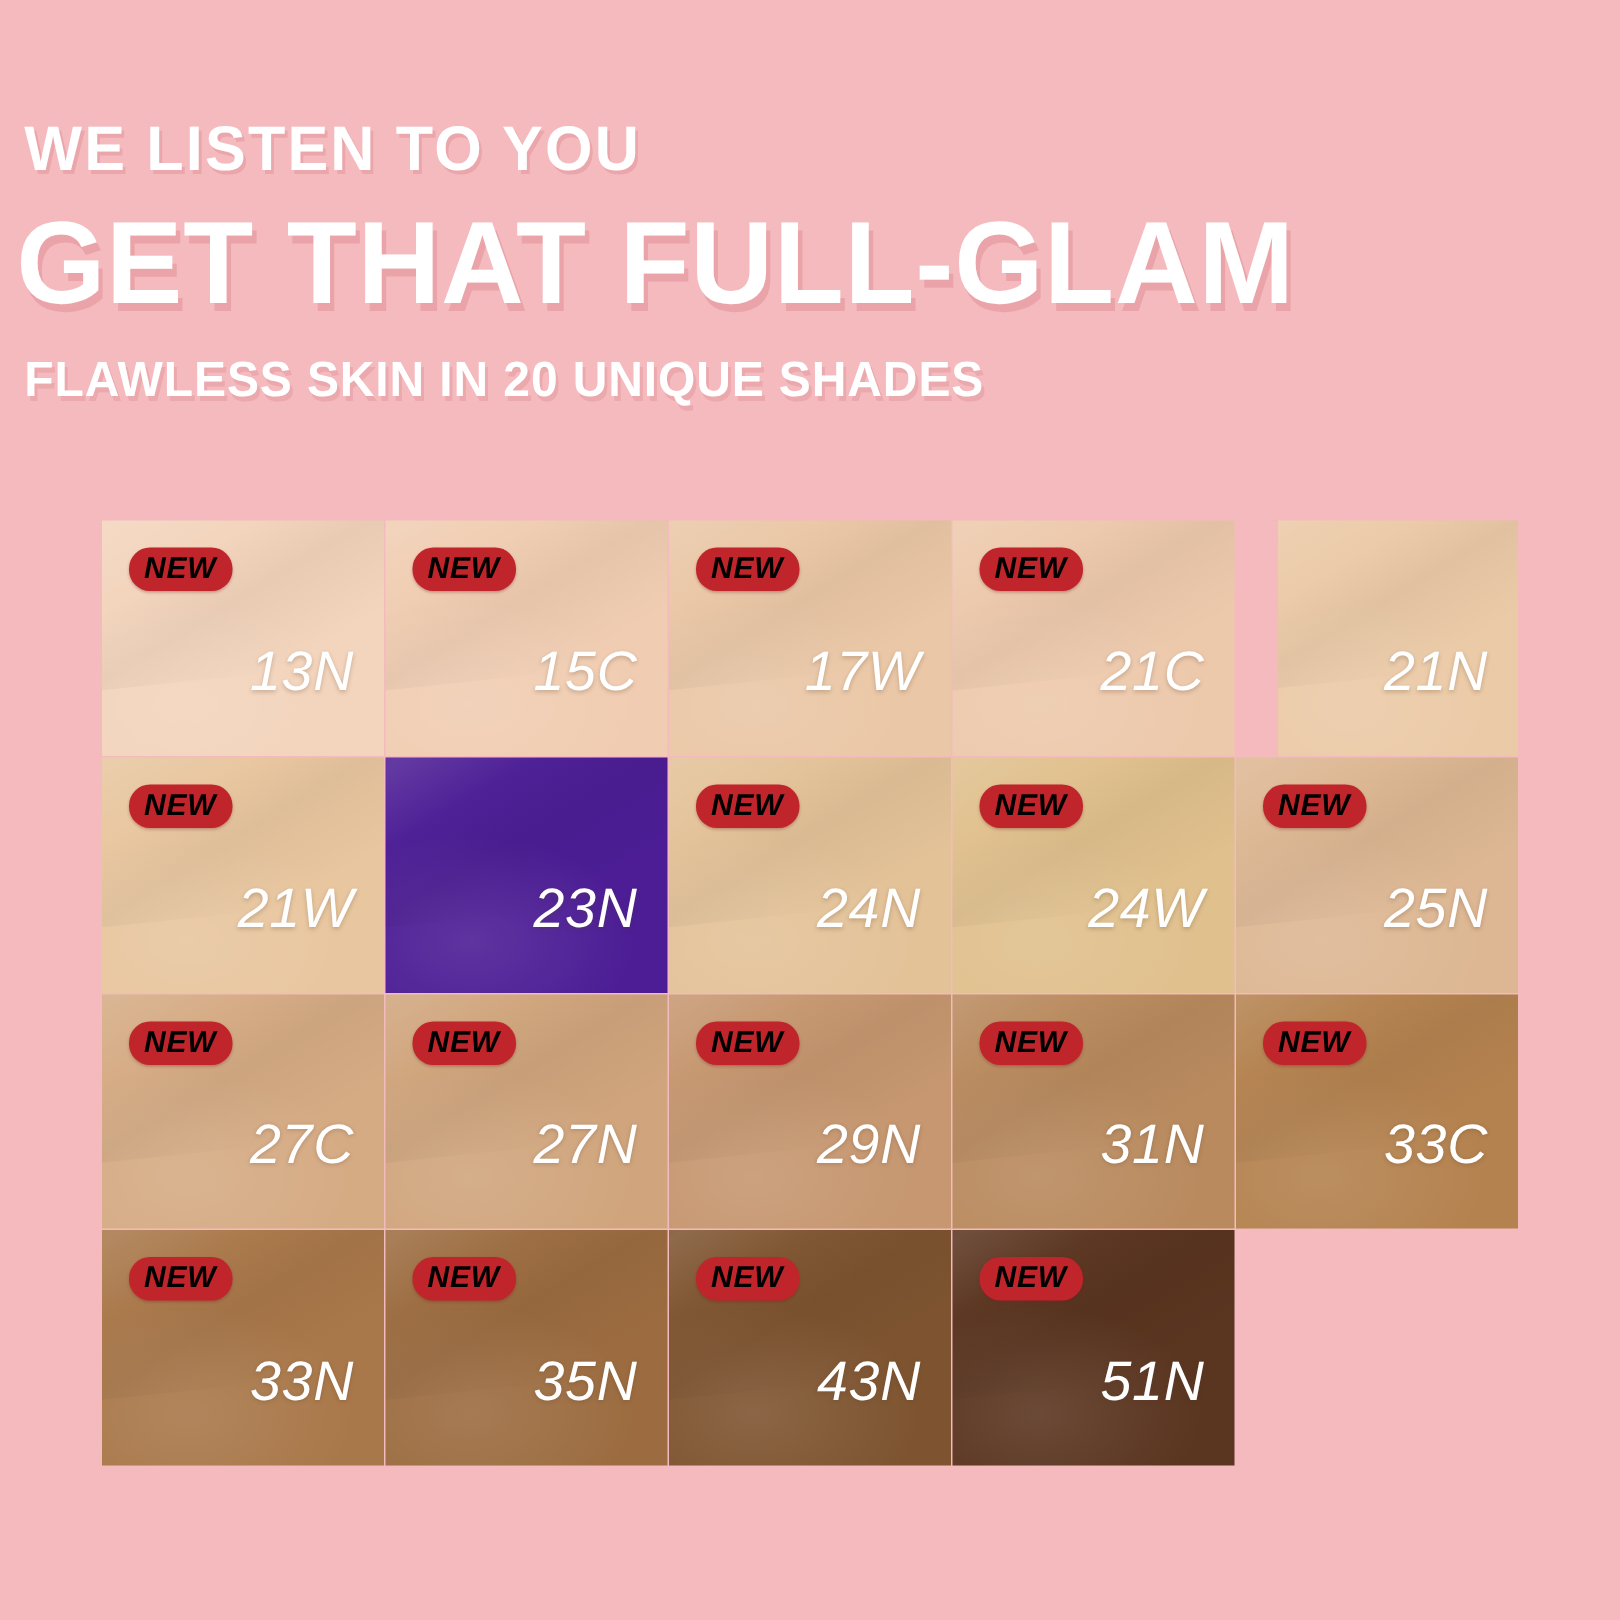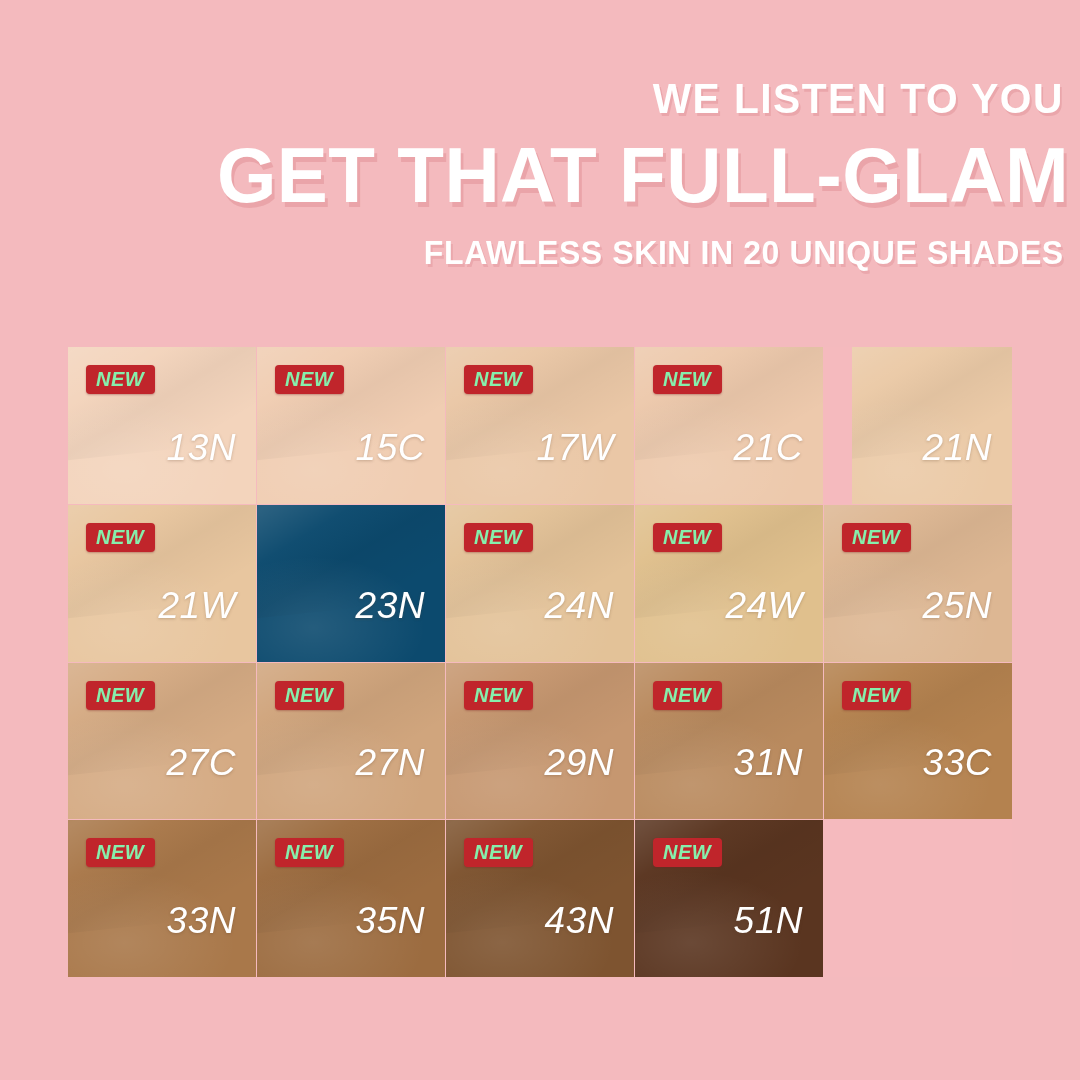--- a/index.html
+++ b/index.html
@@ -9,21 +9,21 @@
     background:#f4babe;
     font-family:"Liberation Sans","DejaVu Sans",sans-serif;
     overflow:hidden;
     position:relative;
   }
 
   
   .headline{
     position:absolute;
     left:0;right:0;top:78px;
-    text-align:right;
+    text-align:left;
   }
   .line-eyebrow{
     color:#ffffff;
     font-size:42px;
     font-weight:bold;
     letter-spacing:1.5px;
     line-height:1;
     margin:0 0 16px 0;
     text-shadow:2px 3px 0 rgba(226,150,155,0.55);
     transform:scaleX(0.97);
@@ -87,27 +87,27 @@
     left:0;top:0;right:0;bottom:0;
     background:radial-gradient(ellipse 85% 65% at 30% 78%,
       rgba(255,255,255,0.10) 0%, rgba(255,255,255,0) 70%);
     pointer-events:none;
   }
 
   .badge{
     position:absolute;
     left:18px;top:18px;
     background:#c0252b;
-    color:#86efac;
+    color:#000000;
     font-size:20px;
     font-weight:bold;
     font-style:italic;
     letter-spacing:0.5px;
     padding:4px 11px 5px 10px;
-    border-radius:4px;
+    border-radius:14px;
     line-height:1;
     z-index:3;
     box-shadow:0 1px 2px rgba(120,30,35,0.35);
   }
   .shade-label{
     position:absolute;
     right:20px;bottom:38px;
     color:#ffffff;
     font-size:37px;
     font-style:italic;
@@ -144,21 +144,21 @@
       <span class="badge">NEW</span>
       <span class="shade-label">21C</span>
     </div>
     <div class="swatch" style="background: rgb(235, 202, 167); margin-left: 28px;">
       <span class="shade-label">21N</span>
     </div>
     <div class="swatch" style="background: rgb(232, 198, 159);">
       <span class="badge">NEW</span>
       <span class="shade-label">21W</span>
     </div>
-    <div class="swatch" style="background: #0c4a6e;">
+    <div class="swatch" style="background: #4c1d95;">
       <span class="shade-label">23N</span>
     </div>
     <div class="swatch" style="background: rgb(227, 194, 152);">
       <span class="badge">NEW</span>
       <span class="shade-label">24N</span>
     </div>
     <div class="swatch" style="background: rgb(224, 192, 141);">
       <span class="badge">NEW</span>
       <span class="shade-label">24W</span>
     </div>

